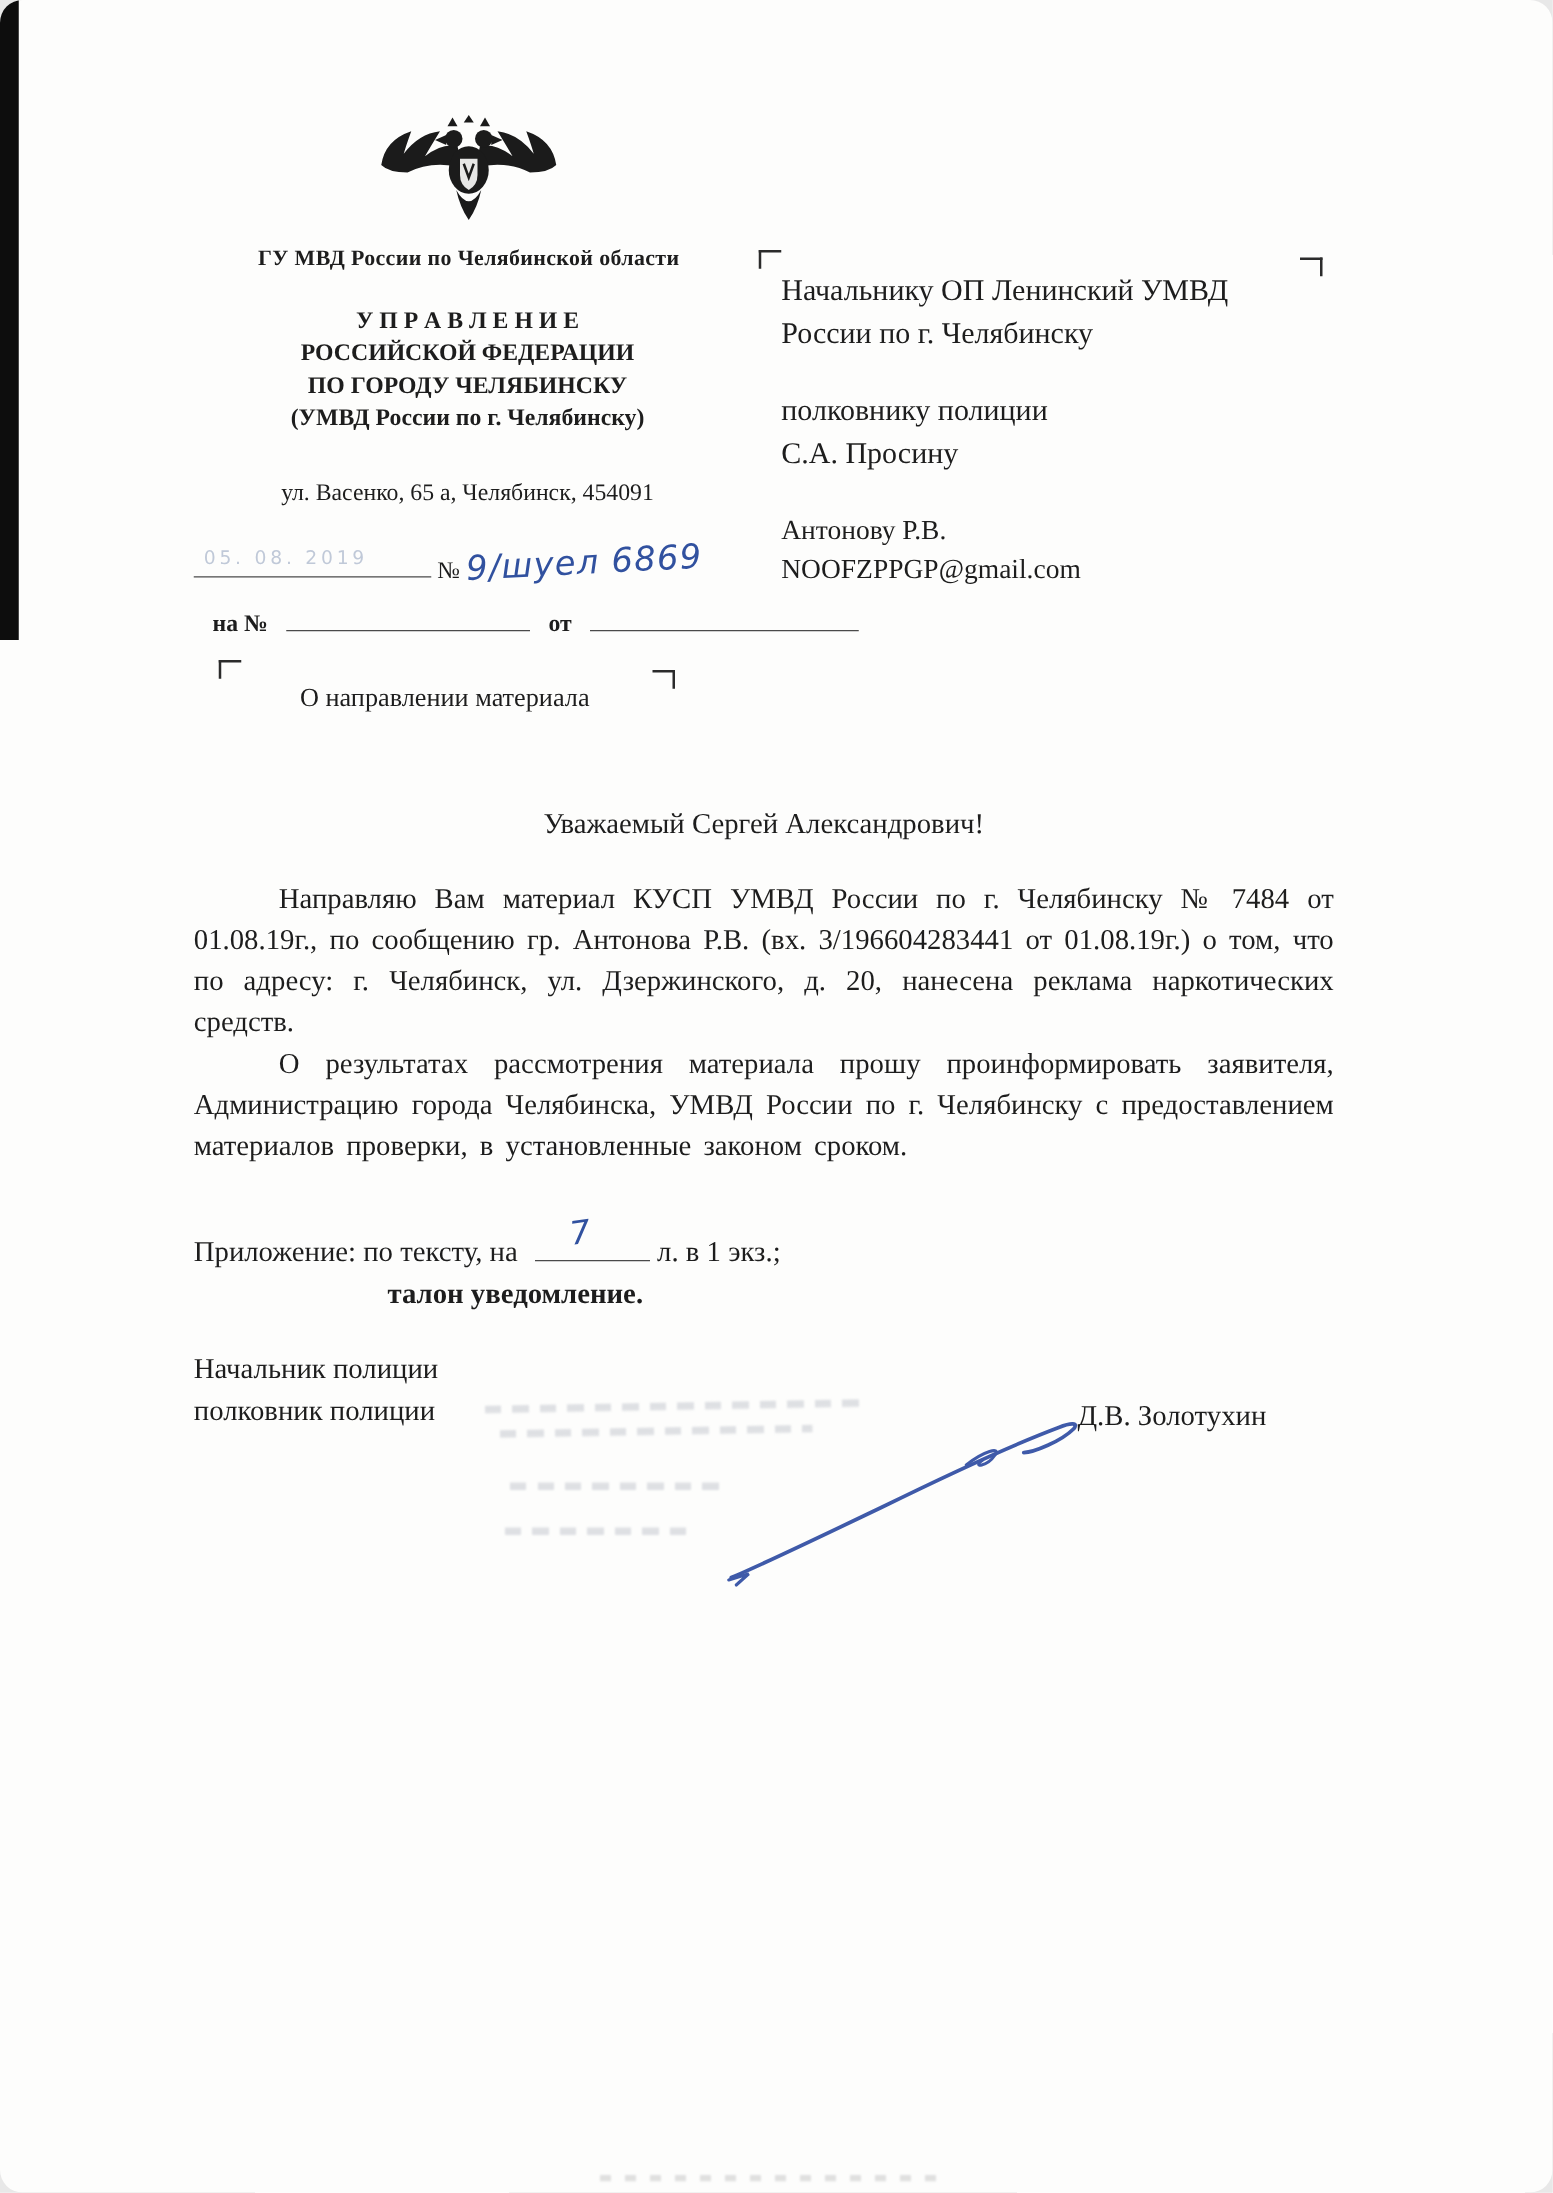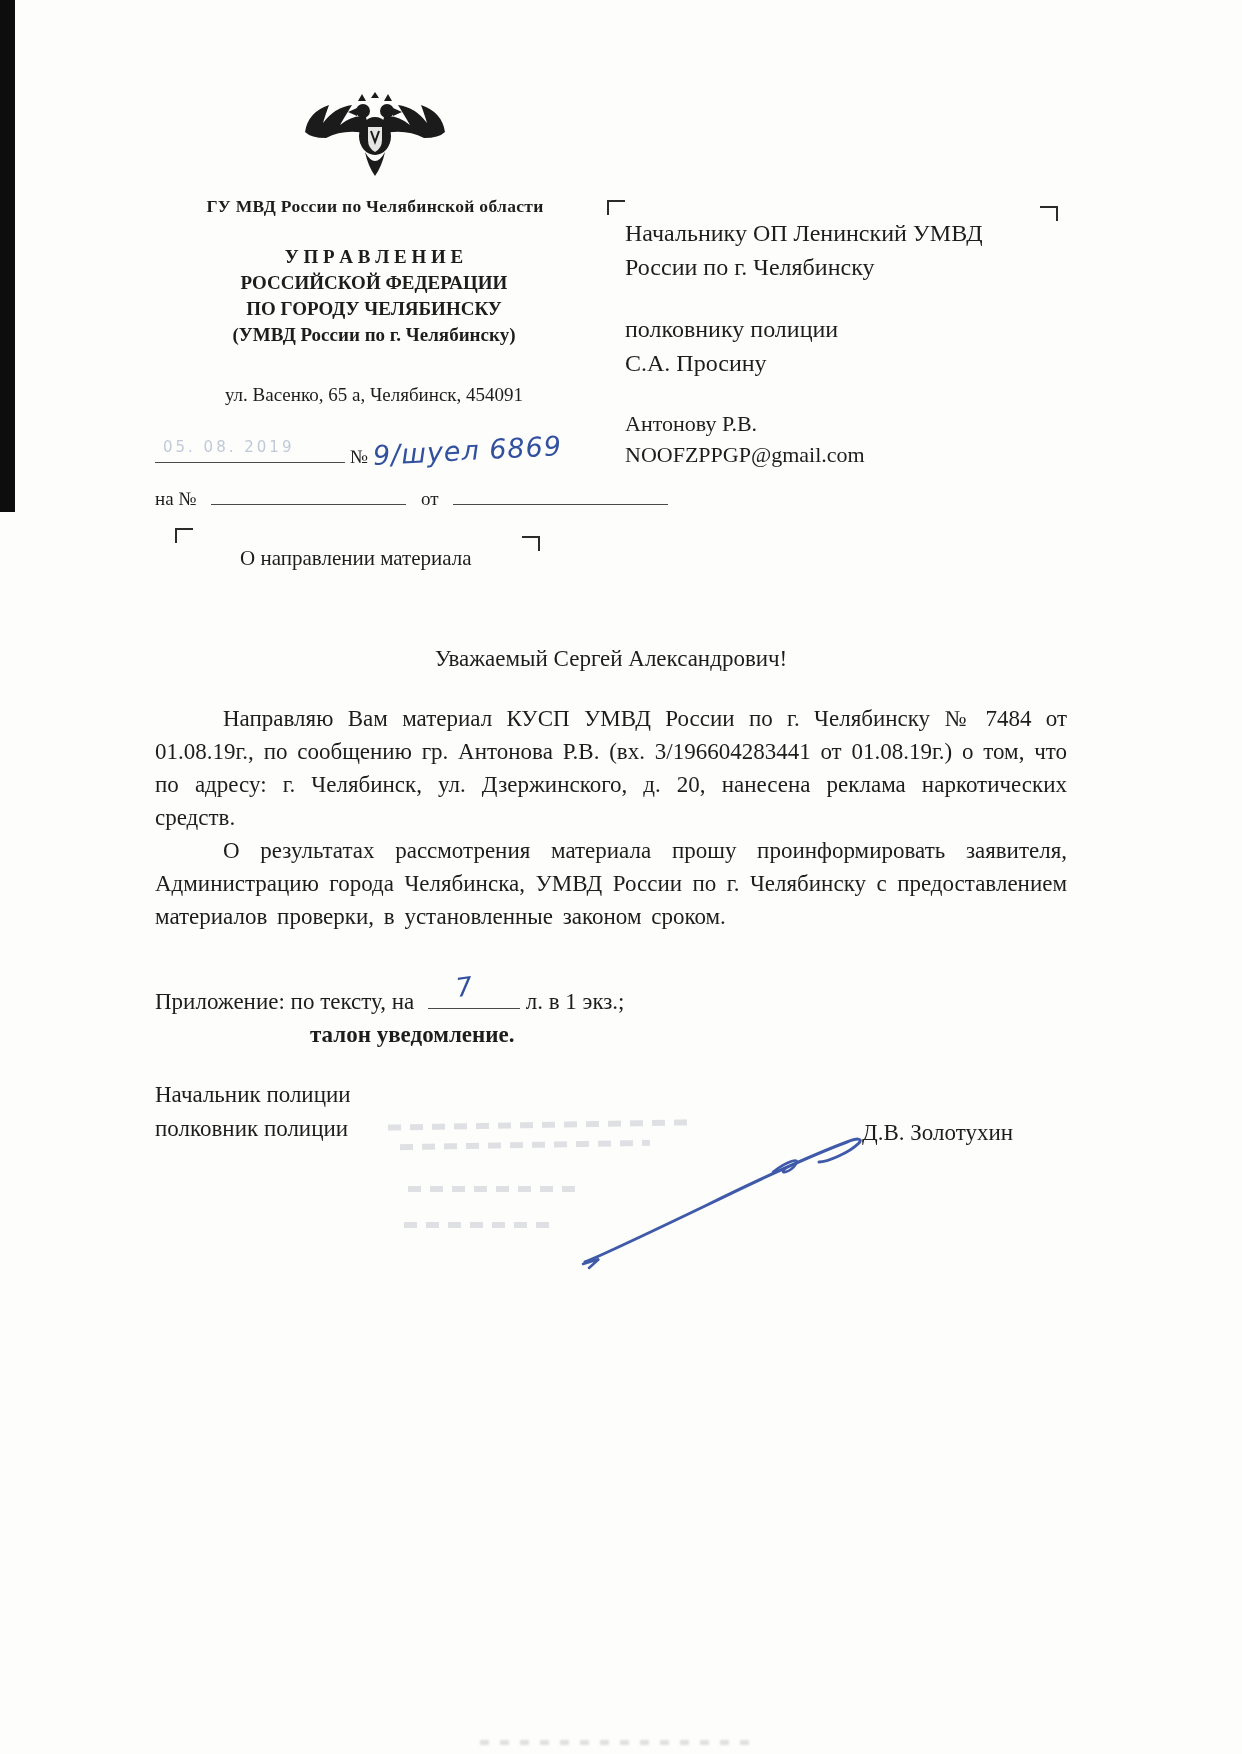--- a/index.html
+++ b/index.html
@@ -4,20 +4,21 @@
 <style>
   html,body{margin:0;padding:0;background:#e8e8e8;}
   .page{
     position:relative;
     width:1242px;height:1754px;
     margin:0 auto;
     background:#fdfdfc;
     font-family:"Liberation Serif", serif;
     color:#1d1d1d;
     overflow:hidden;
+    border-radius:18px;
   }
   .abs{position:absolute;}
   
   .scan-bar{left:0;top:0;width:15px;height:512px;background:#0d0d0d;}
   
   .org-parent{left:140px;top:196px;width:470px;text-align:center;font-weight:bold;font-size:17.5px;letter-spacing:.3px;}
   .org-block{left:128px;top:244px;width:492px;text-align:center;font-weight:bold;font-size:19px;line-height:26px;}
   .org-address{left:128px;top:384px;width:492px;text-align:center;font-size:19px;}
   .num-row{left:155px;top:438px;font-size:19px;white-space:nowrap;}
   .blank{display:inline-block;border-bottom:1.6px solid #4a4a4a;height:22px;vertical-align:baseline;position:relative;}
@@ -33,21 +34,21 @@
   .handwriting{
     color:#31519f;font-family:"DejaVu Sans",sans-serif;
     font-style:italic;font-size:27px;letter-spacing:1px;
     display:inline-block;transform:rotate(-3deg) translateY(-3px);
   }
   .hand-pages{
     position:absolute;left:28px;top:-12px;
     color:#31519f;font-family:"DejaVu Sans",sans-serif;
     font-style:italic;font-size:26px;transform:rotate(-8deg);
   }
-  .ref-row{left:155px;top:482px;font-size:19px;white-space:nowrap;}
+  .ref-row{left:170px;top:482px;font-size:19px;white-space:nowrap;font-weight:bold;}
   .ref-row .gap{display:inline-block;width:10px;}
   
   .corner{width:16px;height:13px;}
   .corner.tl{border-top:2px solid #2b2b2b;border-left:2px solid #2b2b2b;}
   .corner.tr{border-top:2px solid #2b2b2b;border-right:2px solid #2b2b2b;}
   .subject{left:240px;top:546px;font-size:21px;}
   
   .recipient{left:625px;top:216px;font-size:24px;line-height:34px;}
   .recipient .grp{margin-bottom:28px;}
   .recipient .contact{font-size:22px;line-height:31px;}

